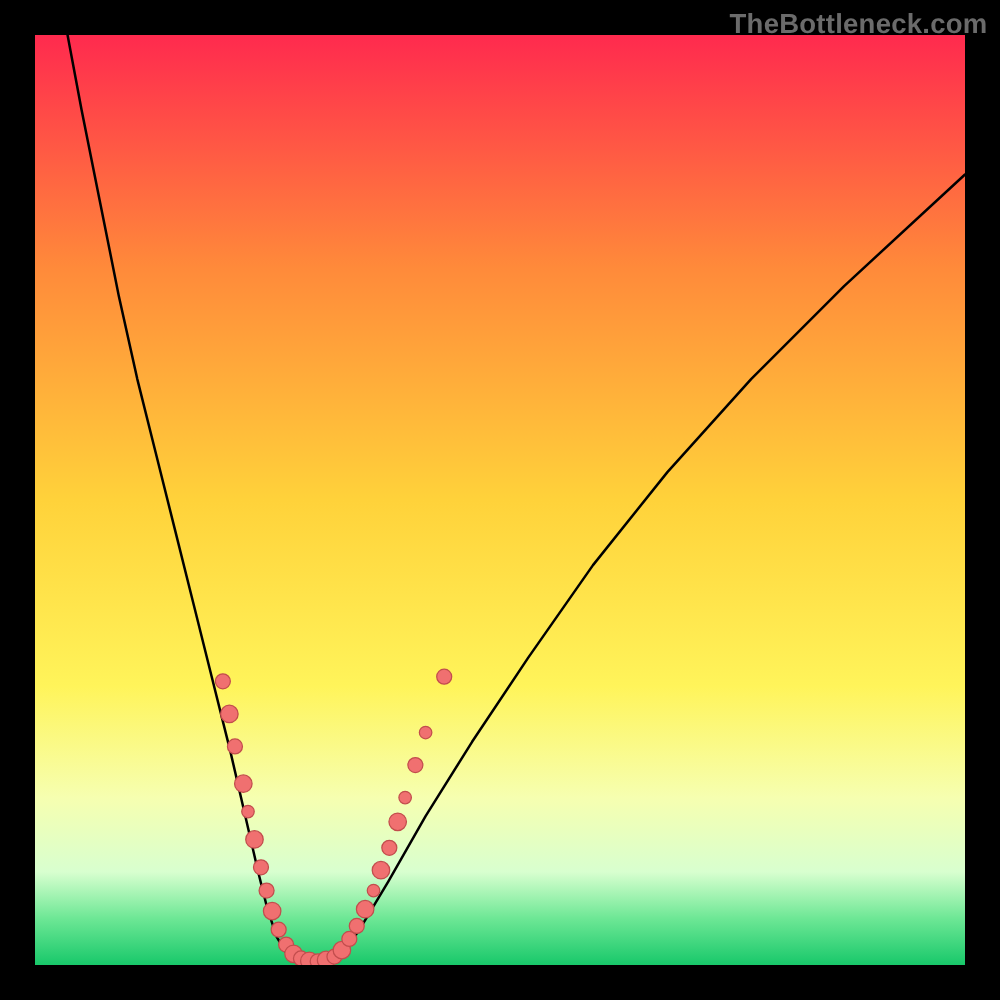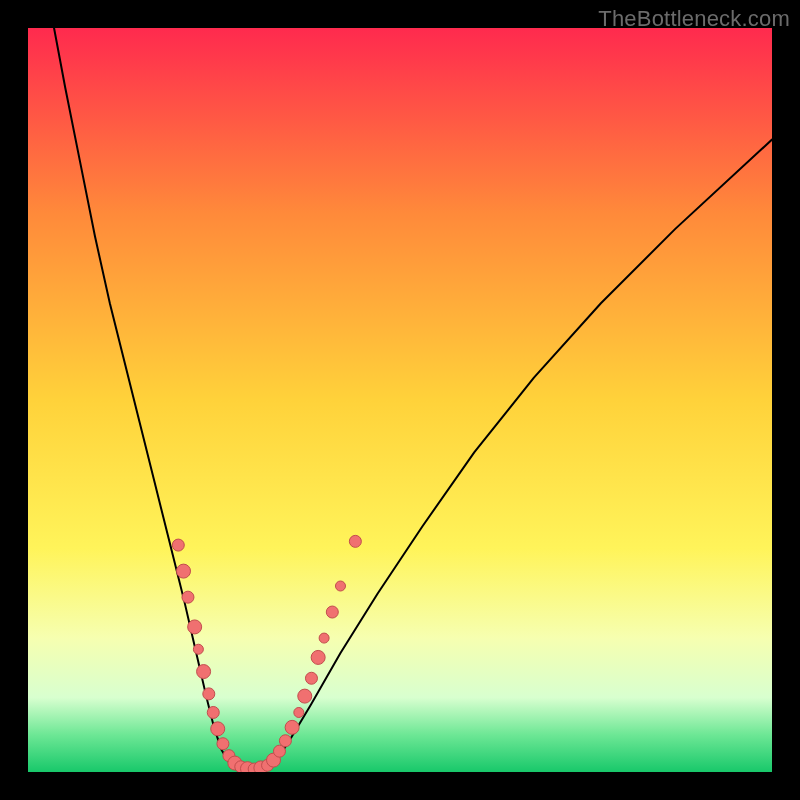--- a/index.html
+++ b/index.html
@@ -22,21 +22,21 @@
     top: 28px;
     width: 744px;
     height: 744px;
     overflow: hidden;
   }
   .watermark {
     position: absolute;
     top: 6px;
     right: 10px;
     font-size: 22px;
-    font-weight: 400;
+    font-weight: 700;
     color: #6b6b6b;
     letter-spacing: 0.2px;
     user-select: none;
   }
   svg { display: block; }
 </style>
 </head>
 <body>
 
 <div class="frame">

